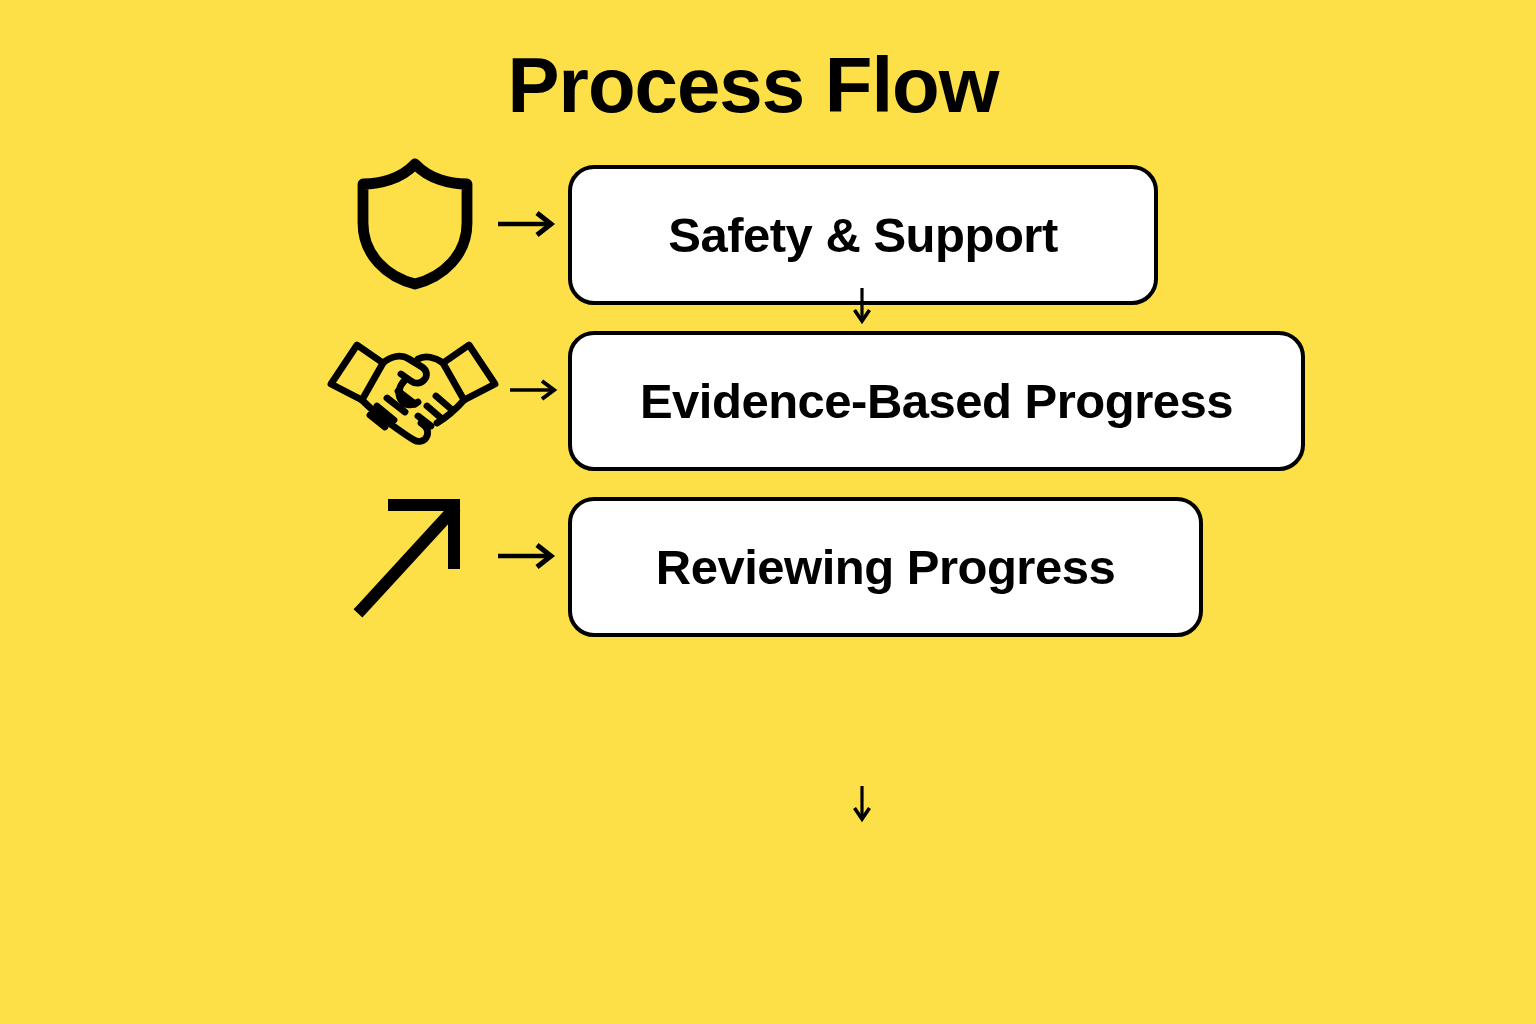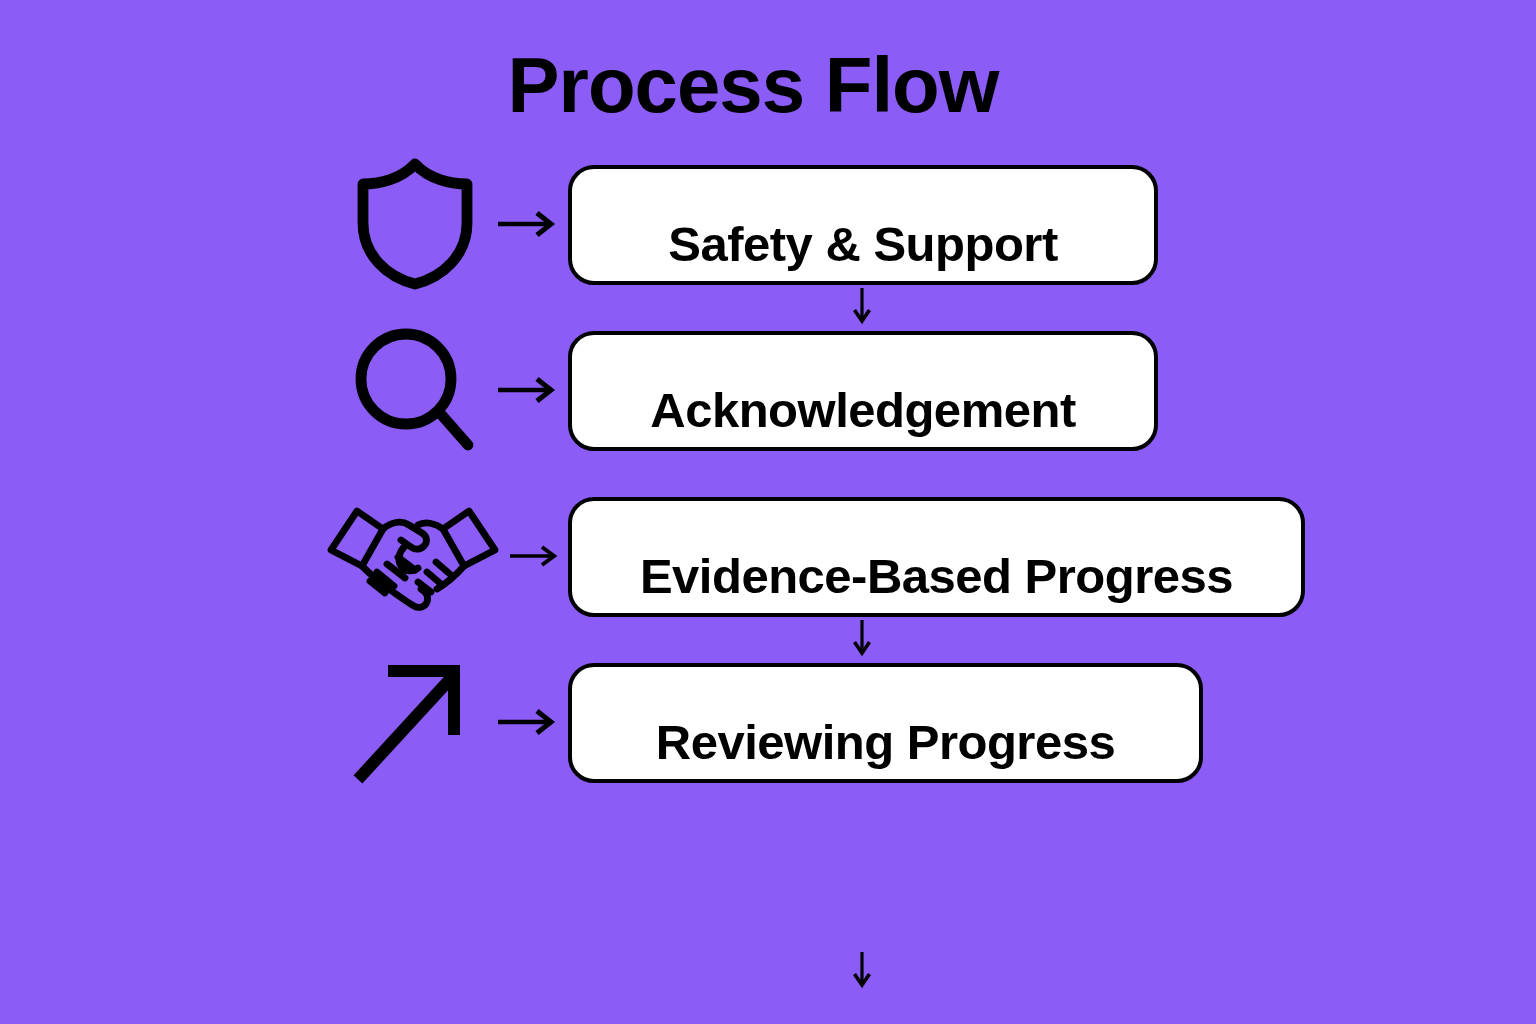--- a/index.html
+++ b/index.html
@@ -11,21 +11,21 @@
     height: 1024px;
     background: #ffffff;
     font-family: "Liberation Sans", sans-serif;
     overflow: hidden;
   }
 
   #canvas {
     position: relative;
     width: 1536px;
     height: 1024px;
-    background: #8b5cf6;
+    background: #fde047;
   }
 
   
   #diagram-title {
     position: absolute;
     left: 0;
     top: 46px;
     width: 1536px;
     text-align: center;
     font-size: 78px;
@@ -75,27 +75,27 @@
     height: 118px;
     display: flex;
     align-items: center;
     justify-content: center;
   }
 
   .step-box {
     position: absolute;
     left: 568px;
     top: 0;
-    height: 120px;
+    height: 140px;
     box-sizing: border-box;
     border: 4px solid #000000;
     border-radius: 26px;
     background: #ffffff;
     display: flex;
-    align-items: flex-end;
+    align-items: center;
     justify-content: center;
     padding: 12px 26px;
   }
 
   .step-label {
     font-size: 49px;
     font-weight: 700;
     color: #000000;
     line-height: 1;
     white-space: nowrap;
@@ -141,43 +141,20 @@
         <span class="step-label">Safety &amp; Support</span>
       </div>
       <div class="down-connector dc-1">
         <svg width="22" height="42" viewBox="0 0 22 42" fill="none" stroke="#000" stroke-width="3.2" stroke-linecap="butt" stroke-linejoin="miter">
           <line x1="11" y1="2" x2="11" y2="32"></line>
           <polyline points="3.5,24 11,35 18.5,24" stroke-width="3.6"></polyline>
         </svg>
       </div>
     </div>
 
-    <div class="flow-row">
-      <div class="icon-slot">
-        <svg width="122" height="126" viewBox="0 0 61 63" fill="none" stroke="#000" stroke-width="5.4" stroke-linecap="round">
-          <circle cx="26" cy="26" r="22.5"></circle>
-          <line x1="42.5" y1="42.5" x2="57" y2="59"></line>
-        </svg>
-      </div>
-      <div class="side-arrow">
-        <svg width="64" height="34" viewBox="0 0 64 34" fill="none" stroke="#000" stroke-width="4.5" stroke-linecap="butt" stroke-linejoin="miter">
-          <line x1="2" y1="17" x2="52" y2="17"></line>
-          <polyline points="41,6 55,17 41,28" stroke-width="5"></polyline>
-        </svg>
-      </div>
-      <div class="step-box" style="width:590px;">
-        <span class="step-label">Acknowledgement</span>
-      </div>
-      <div class="down-connector dc-2">
-        <svg width="22" height="42" viewBox="0 0 22 42" fill="none" stroke="#000" stroke-width="3.2" stroke-linecap="butt" stroke-linejoin="miter">
-          <line x1="11" y1="2" x2="11" y2="32"></line>
-          <polyline points="3.5,24 11,35 18.5,24" stroke-width="3.6"></polyline>
-        </svg>
-      </div>
-    </div>
 
     <div class="flow-row">
       <div class="icon-slot" style="left:318px; width:190px;">
         <svg width="176" height="120" viewBox="0 0 88 60" fill="none" stroke="#000" stroke-width="3.4" stroke-linejoin="round" stroke-linecap="round">
 
           <path d="M3 27 L16 7.5 L29 16.5 L18.5 35 Z"></path>
 
           <path d="M85 27 L72 7.5 L59 16.5 L69.5 35 Z"></path>
 
           <path d="M29 16.5 C33 13 38 12 42 14.5 L48.5 18.5 C51 20 51.5 23 49.5 25 C47.5 27 45 27 43 25.5 L38 22"></path>

